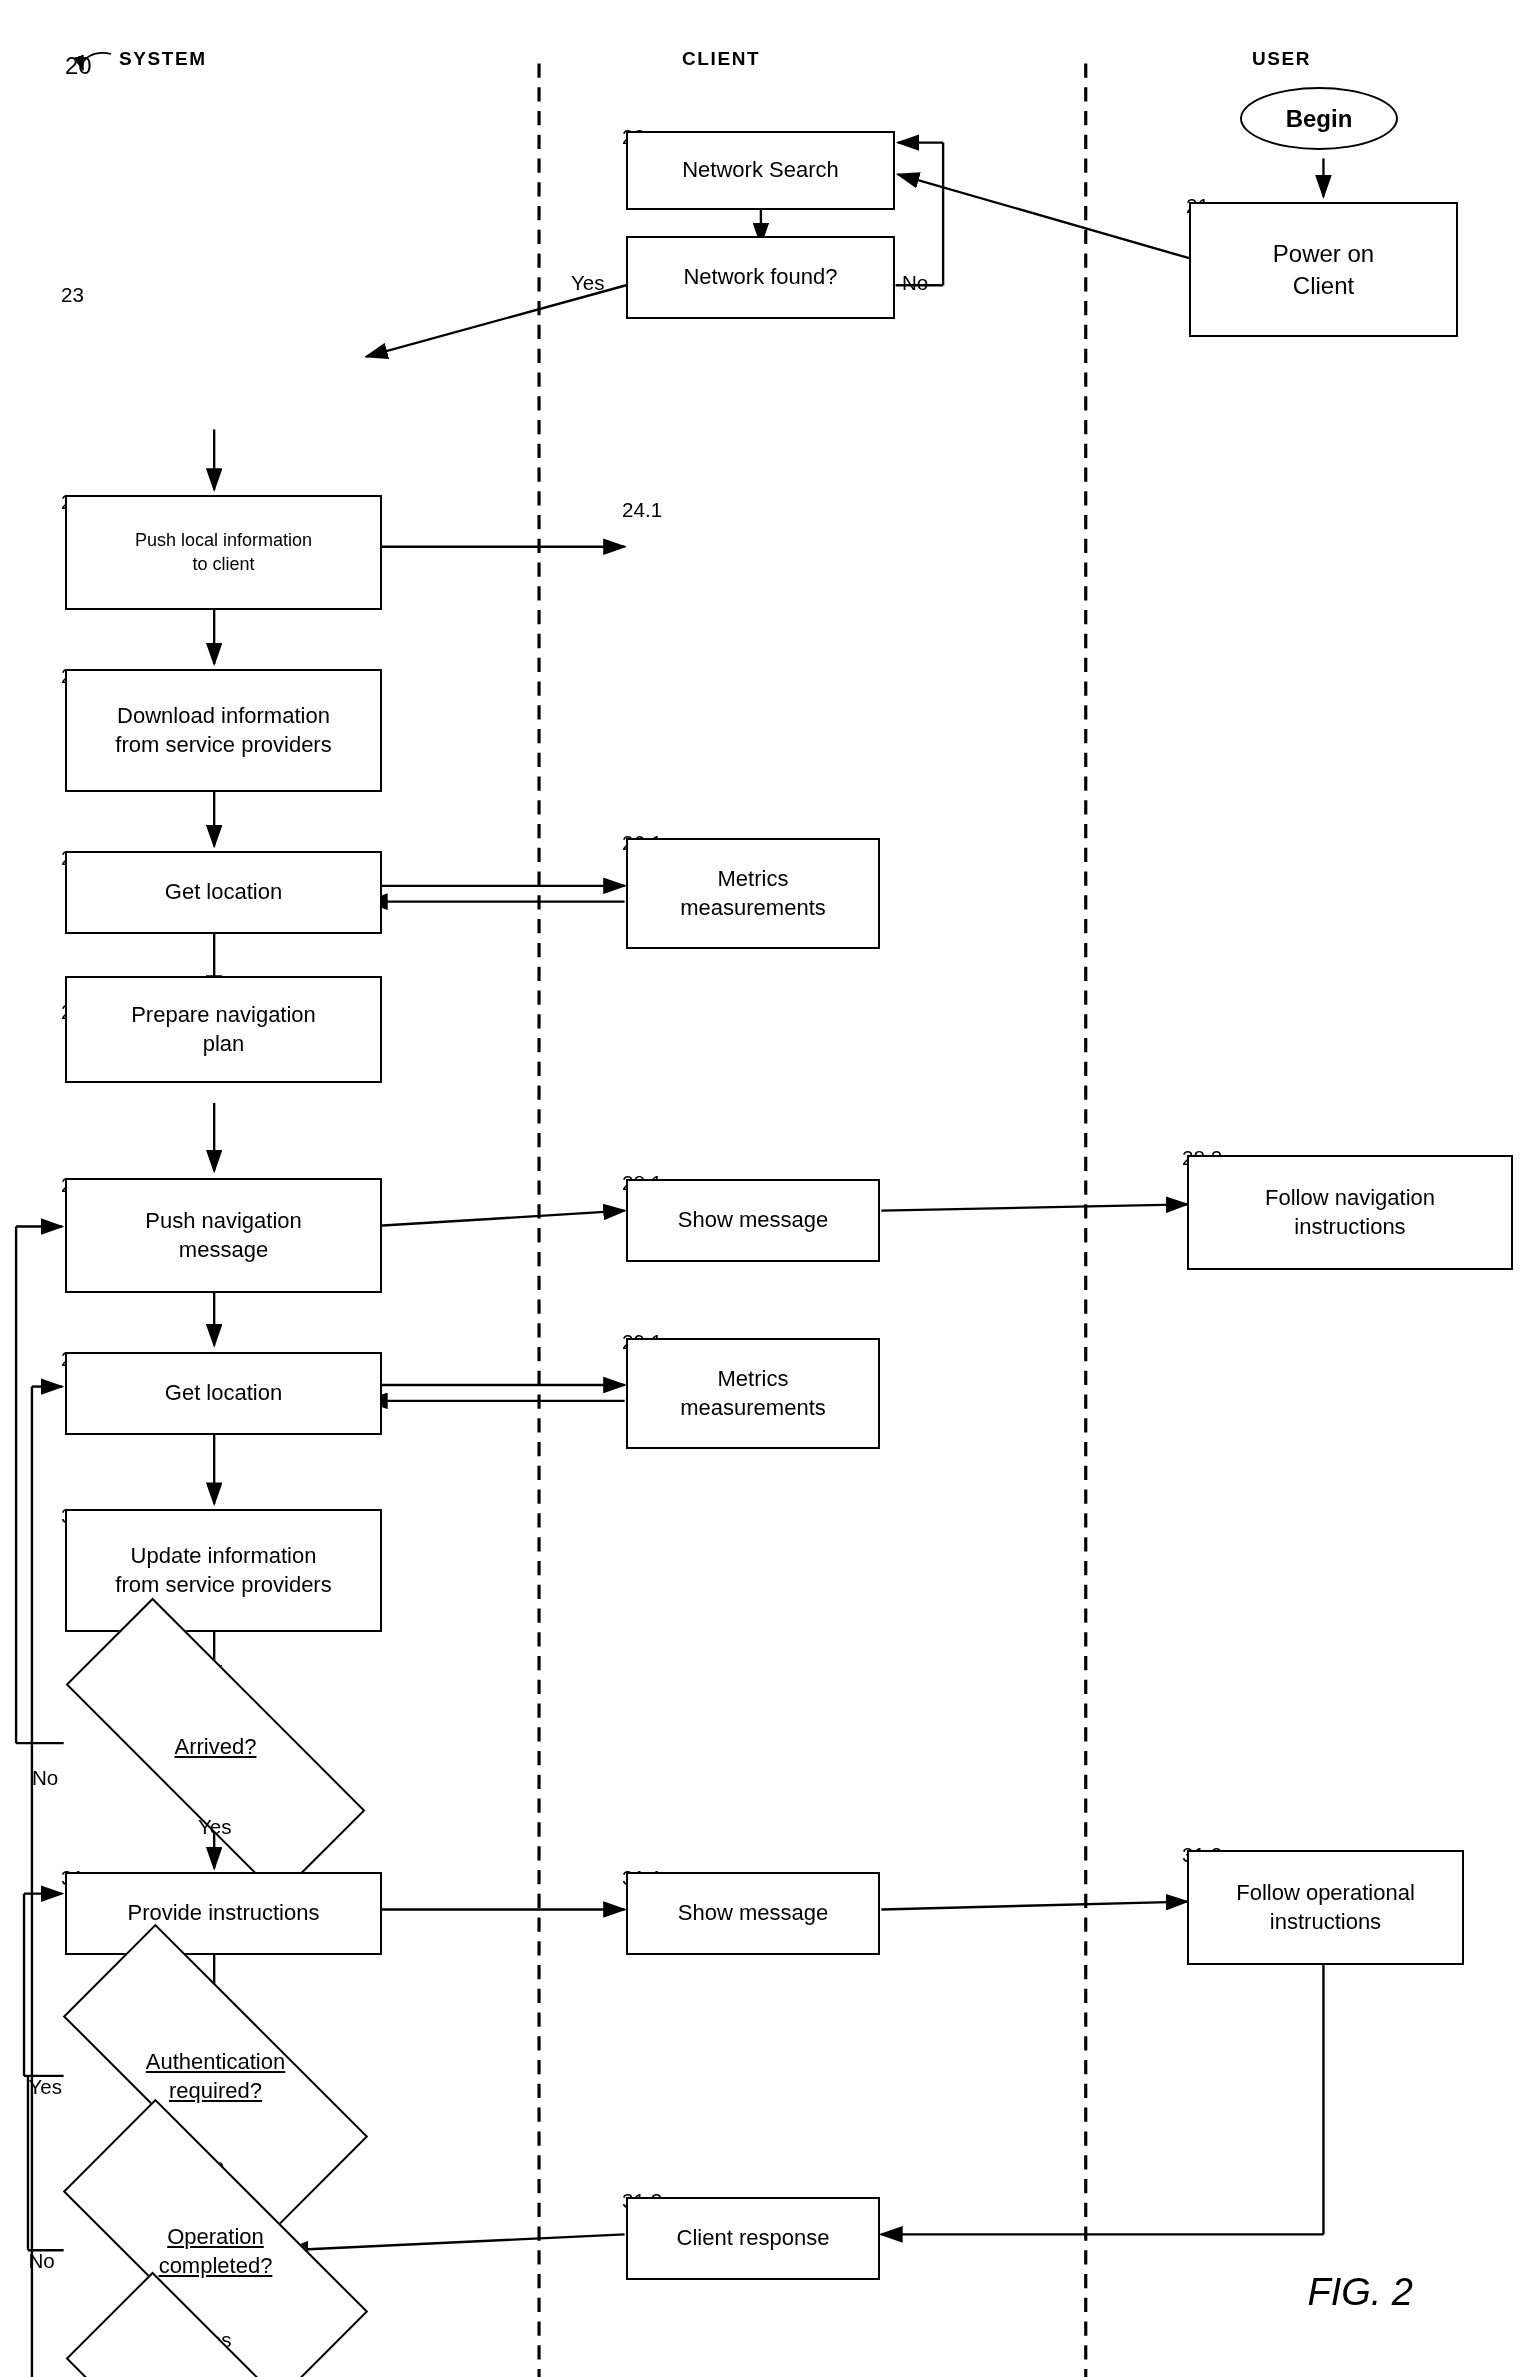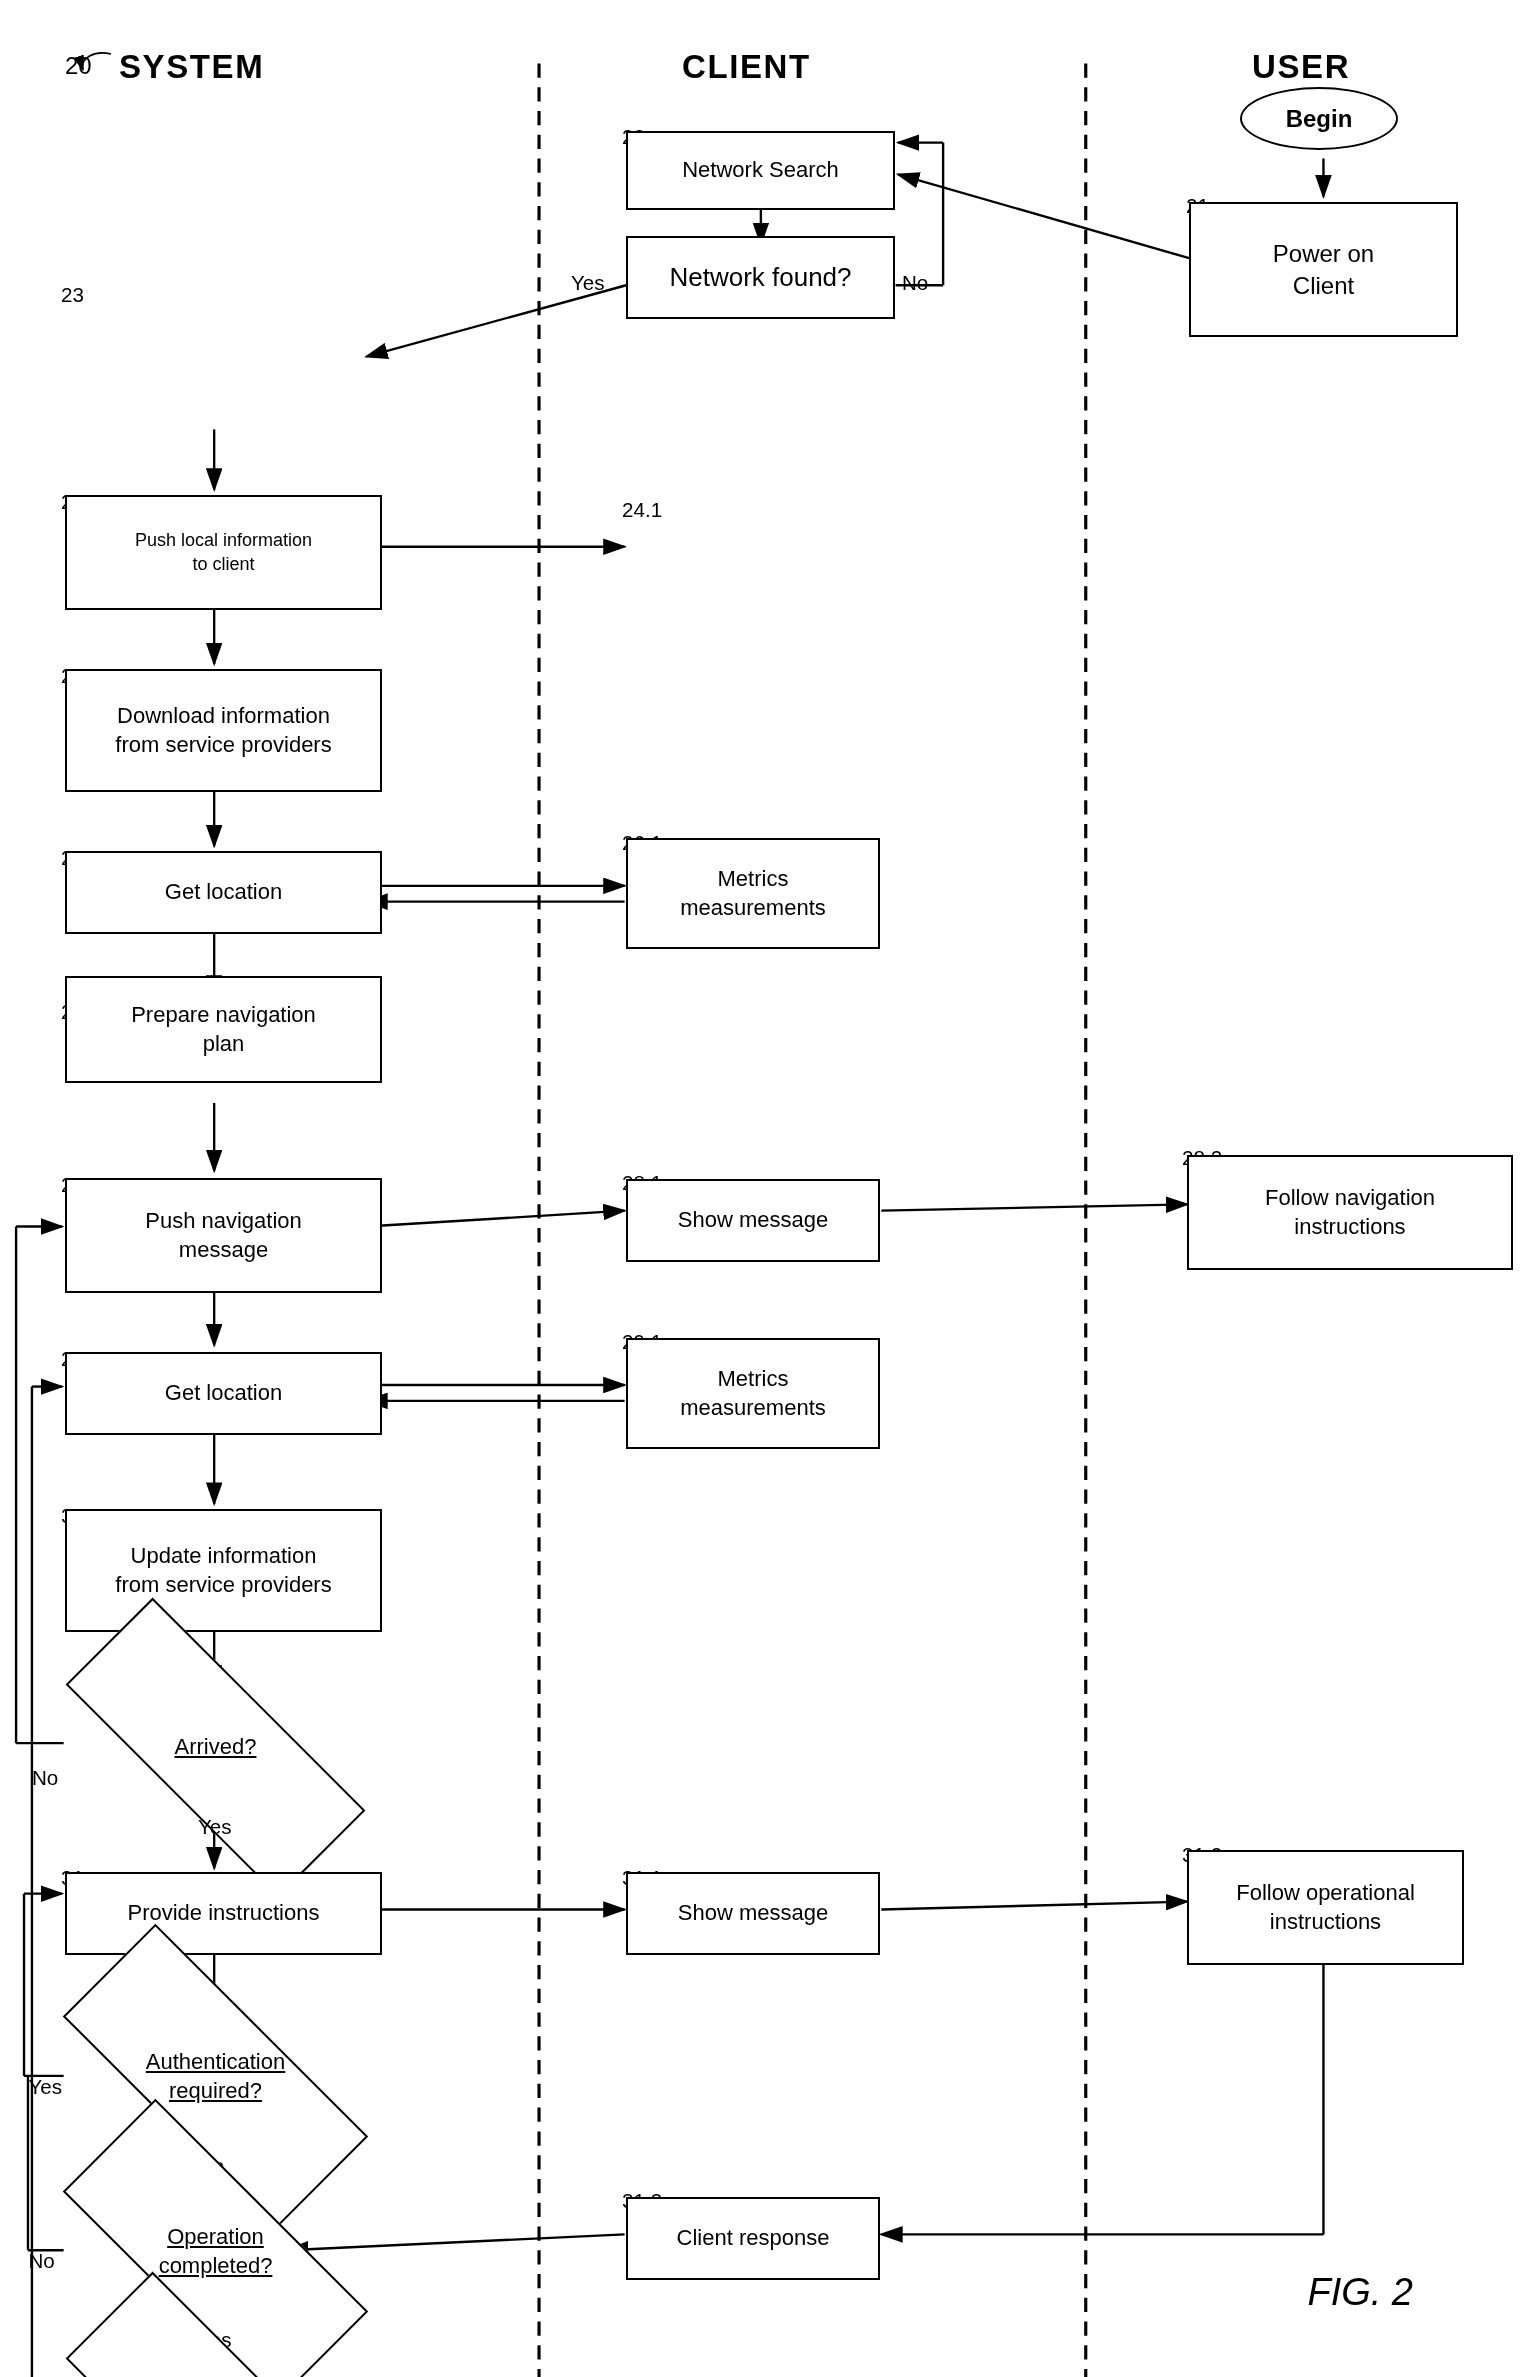--- a/index.html
+++ b/index.html
@@ -16,21 +16,21 @@
       position: relative;
       width: 1540px;
       min-height: 2377px;
       background: #fff;
     }
 
     
     .col-header {
       position: absolute;
       top: 48px;
-      font-size: 33px;
+      font-size: 19px;
       font-weight: bold;
       letter-spacing: 1.6px;
     }
 
     
     .flow-box {
       position: absolute;
       border: 2.4px solid #000;
       background: #fff;
       display: flex;
@@ -214,21 +214,21 @@
   <div class="label" style="left:1186px; top:194px;">21</div>
   <div class="flow-box" style="left:1189px; top:202px; width:269px; height:135px; font-size:24px;">
     <span>Power on<br>Client</span>
   </div>
 
   <div class="label" style="left:622px; top:125px;">22</div>
   <div class="flow-box" style="left:626px; top:131px; width:269px; height:79px; font-size:22px;">
     <span>Network Search</span>
   </div>
 
-  <div class="flow-box" style="left:626px; top:236px; width:269px; height:83px; font-size:26px;">
+  <div class="flow-box" style="left:626px; top:236px; width:269px; height:83px; font-size:22px;">
     <span>Network found?</span>
   </div>
 
   <div style="position:absolute; left:571px; top:271px; font-size:20.6px;">Yes</div>
 
   <div style="position:absolute; left:902px; top:271px; font-size:20.6px;">No</div>
 
   <div class="label" style="left:61px; top:283px;">23</div>
 
   <div class="label" style="left:61px; top:490px;">24</div>

